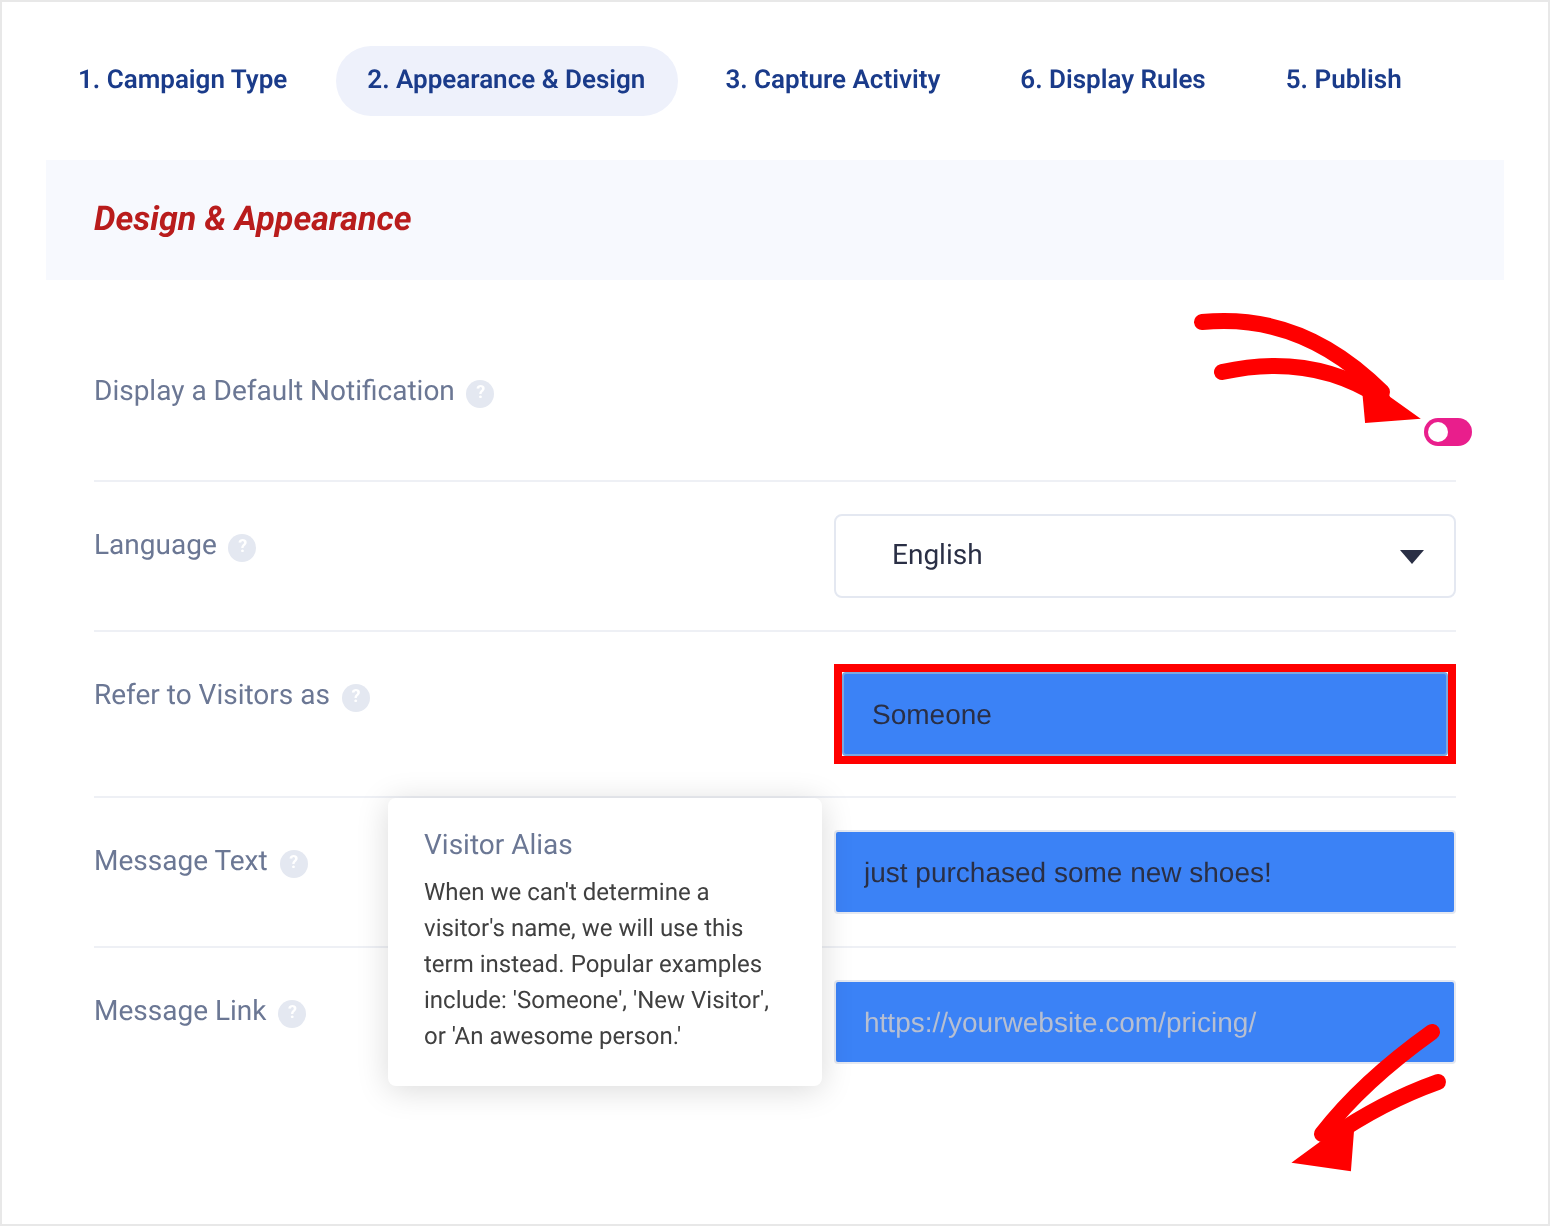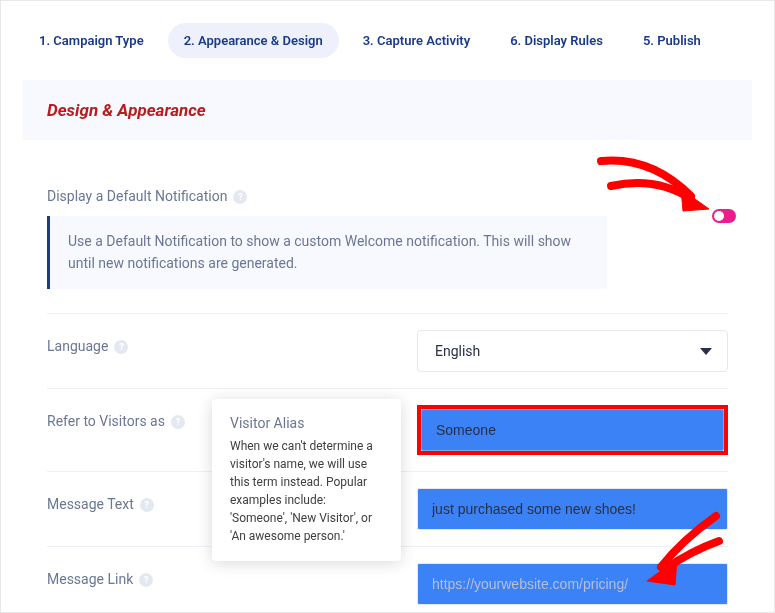--- a/index.html
+++ b/index.html
@@ -101,21 +101,21 @@
   position: absolute;
   width: 10px;
   height: 10px;
   border-radius: 50%;
   background: #fff;
   top: 2px;
   left: 2px;
 }
 .select {
   width: 100%;
-  padding: 12px 17px;
+  padding: 12px 28px;
   border: 1px solid #e4e8f1;
   border-radius: 4px;
   font-size: 14px;
   color: #2a2f45;
   background: #fff;
   appearance: none;
   cursor: pointer;
   position: relative;
 }
 .select-wrap { position: relative; }
@@ -140,23 +140,23 @@
 }
 .text-input::placeholder { color: #b7bfd1; }
 .highlight-box {
   border: 4px solid #ff0000;
 }
 .highlight-box .text-input {
   border: 1px solid #7aa8e0;
 }
 .tooltip {
   position: absolute;
-  left: 211px;
+  left: 193px;
   top: 398px;
-  width: 189px;
+  width: 217px;
   background: #fff;
   border-radius: 4px;
   box-shadow: 0 2px 16px rgba(0,0,0,0.15);
   padding: 16px 18px;
   z-index: 10;
 }
 .tooltip-title {
   font-size: 14px;
   font-weight: 400;
   color: #6b7794;
@@ -188,21 +188,20 @@
   <div class="panel-title">Design &amp; Appearance</div>
 </div>
 
 <div class="panel-body">
 
   <div class="row" style="display:block; padding-bottom:24px;">
     <div class="label-col" style="margin-bottom:12px;">
       <span>Display a Default Notification</span>
       <span class="help-icon">?</span>
     </div>
-    <div class="info-box">Use a Default Notification to show a custom Welcome notification. This will show until new notifications are generated.</div>
   </div>
 
   <div class="row">
     <div class="label-col">
       <span>Language</span>
       <span class="help-icon">?</span>
     </div>
     <div class="control-col">
       <div class="select-wrap">
         <div class="select">English</div>

